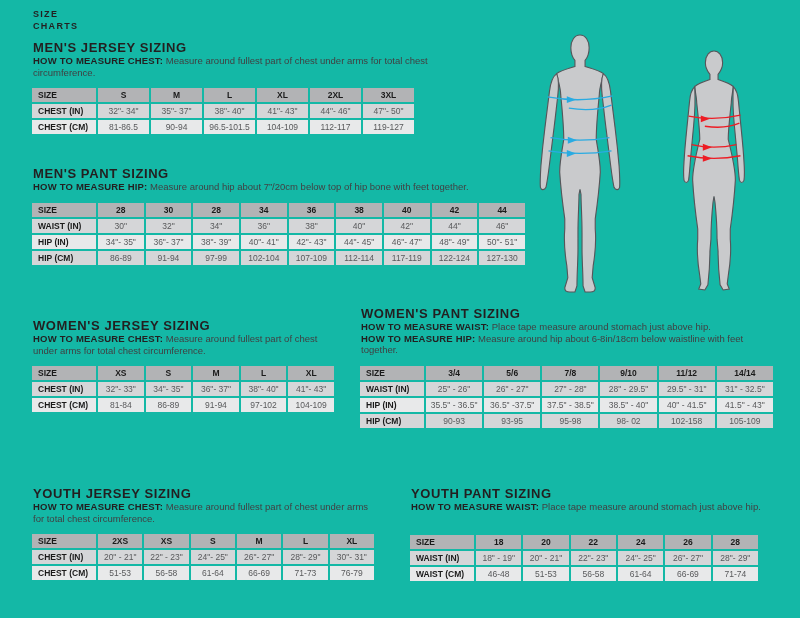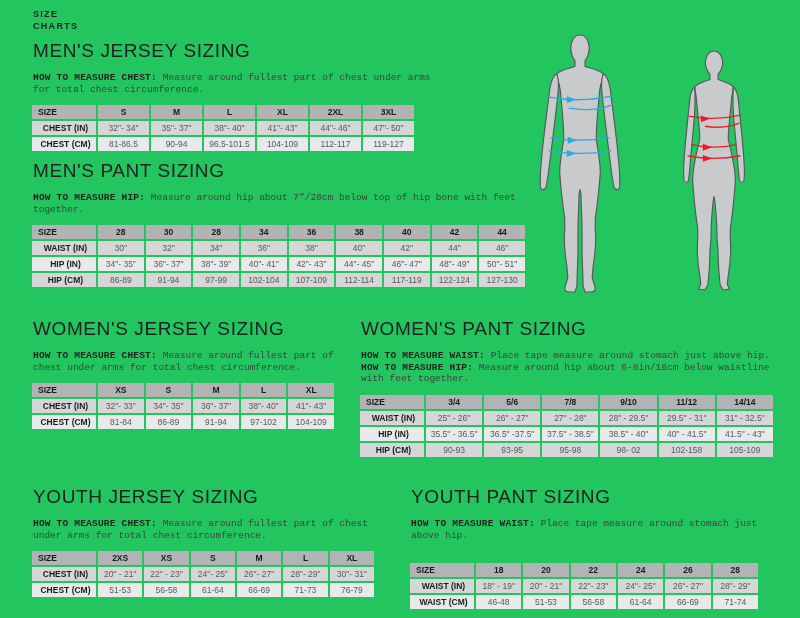--- a/index.html
+++ b/index.html
@@ -1,45 +1,45 @@
 <!DOCTYPE html>
 <html><head>
 <meta charset="utf-8">
 <style>
   * { margin:0; padding:0; box-sizing:border-box; }
   html,body { background:#ffffff; }
   #page {
-    position:relative; width:800px; height:618px; background:#22c55e;
+    position:relative; width:800px; height:618px; background:#14b8a6;
     font-family:"Liberation Sans", sans-serif; color:#231f20; overflow:hidden;
   }
   
   #brand { position:absolute; left:33px; top:8px; font-size:9px; font-weight:bold;
     letter-spacing:1.3px; line-height:1.35; color:#231f20; }
   
   .section { position:absolute; }
-  .sec-title { font-size:19px; font-weight:normal; letter-spacing:0.6px; color:#231f20; padding-left:3px; }
-  .howto { margin-top:10px; font-size:9.5px; line-height:11.5px; color:#414042; padding-left:3px;font-family:Liberation Mono, monospace; }
+  .sec-title { font-size:13px; font-weight:bold; letter-spacing:0.6px; color:#231f20; padding-left:3px; }
+  .howto { font-size:9.5px; line-height:11.5px; color:#414042; padding-left:3px; }
   .howto b { color:#231f20; letter-spacing:0.2px; }
   
   table.sz { border-collapse:separate; border-spacing:2px; table-layout:fixed; margin-top:8px; }
   table.sz col.label-col { width:64px; }
   table.sz th, table.sz td { height:14px; font-size:8.5px; padding:0 3px; vertical-align:middle;
     white-space:nowrap; overflow:hidden; }
   table.sz thead th { background:#b2b3b5; font-weight:bold; color:#1a1a1a; text-align:center; }
   table.sz thead th:first-child { text-align:left; padding-left:6px; }
-  table.sz tbody th { font-weight:bold; color:#1a1a1a; text-align:center; padding-left:6px; }
+  table.sz tbody th { font-weight:bold; color:#1a1a1a; text-align:left; padding-left:6px; }
   table.sz tbody td { color:#58595b; text-align:center; }
   table.sz tbody tr:nth-child(odd) th, table.sz tbody tr:nth-child(odd) td { background:#d5d6d8; }
   table.sz tbody tr:nth-child(even) th, table.sz tbody tr:nth-child(even) td { background:#e8e9ea; }
   .w-mj { width:386px; } .w-mp { width:497px; } .w-wj { width:306px; }
   .w-wp { width:417px; } .w-yj { width:346px; } .w-yp { width:352px; }
   #sec-mens-jersey   { left:30px; top:40px;  width:420px; }
-  #sec-mens-pant     { left:30px; top:160px; width:500px; }
+  #sec-mens-pant     { left:30px; top:166px; width:500px; }
   #sec-womens-jersey { left:30px; top:318px; width:312px; }
-  #sec-womens-pant   { left:358px; top:318px; width:420px; }
+  #sec-womens-pant   { left:358px; top:306px; width:420px; }
   #sec-youth-jersey  { left:30px; top:486px; width:350px; }
   #sec-youth-pant    { left:408px; top:486px; width:356px; }
   #sec-youth-pant table.sz { margin-top:20px; }
   
   #fig-male   { position:absolute; left:536px; top:34px;  width:88px;  height:262px; }
   #fig-female { position:absolute; left:666px; top:50px;  width:96px;  height:242px; }
   svg .body { stroke-width:1.1; }
   svg .arrow-line { fill:none; stroke-width:1.3; }
 </style>
 </head>

